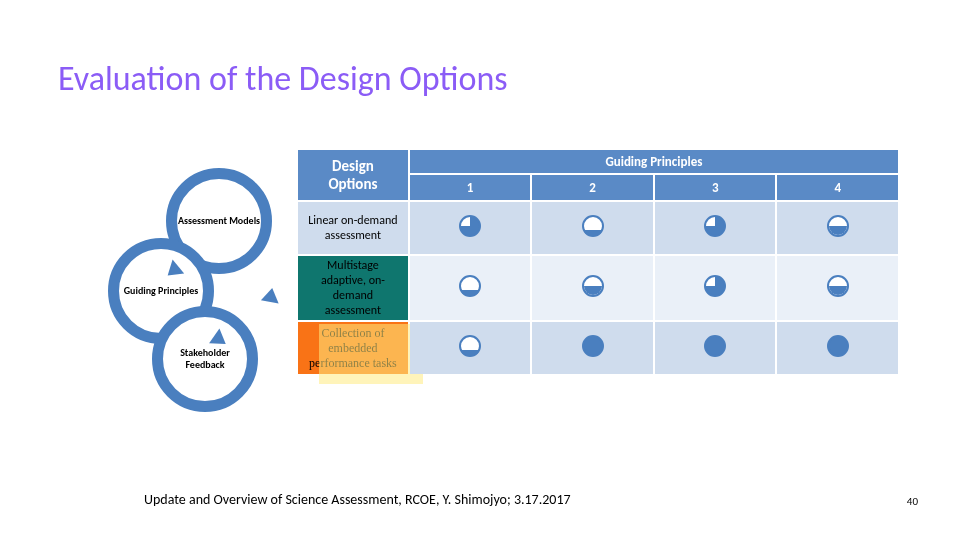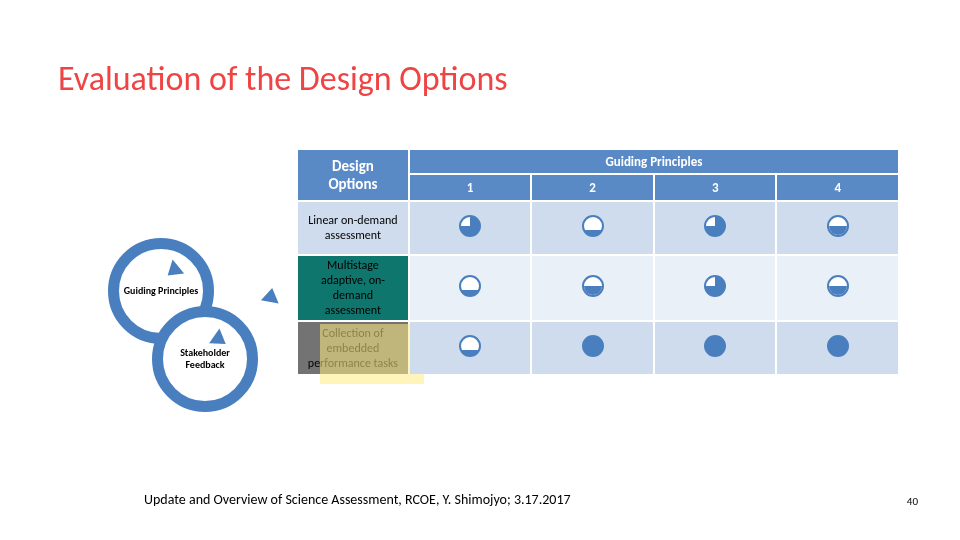--- a/index.html
+++ b/index.html
@@ -1,19 +1,19 @@
 <!DOCTYPE html>
 <html><head>
 <meta charset="utf-8">
 <style>
   * { box-sizing: border-box; margin: 0; padding: 0; }
   html, body { width: 960px; height: 540px; background: #fff; font-family: "Segoe UI", Calibri, Arial, sans-serif; color: #000; }
   .slide { position: relative; width: 960px; height: 540px; }
 
-  .title { position: absolute; left: 58px; top: 58px; font-size: 34px; font-weight: 300; color: #ef4444; }
+  .title { position: absolute; left: 58px; top: 58px; font-size: 34px; font-weight: 300; color: #8b5cf6; }
 
   
   .cycle { position: absolute; left: 108px; top: 168px; width: 190px; height: 228px; }
   .ring { position: absolute; border-radius: 50%; background: #fff; }
   .ring1 { left: 58px; top: 0;   width: 106px; height: 106px; border: 11px solid #4a7fbf; }
   .ring2 { left: 0;   top: 70px; width: 106px; height: 106px; border: 11px solid #4a7fbf; }
   .ring3 { left: 44px; top: 138px;width: 106px; height: 106px; border: 11px solid #4a7fbf; }
   .ring-label { position: absolute; width: 100%; text-align: center; top: 50%; transform: translateY(-50%); font-size: 10px; font-weight: 700; line-height: 1.2; color: #000; }
   .arrow { position: absolute; width: 0; height: 0; }
   .arrow-a { left: 56px; top: 96px; border-left: 9px solid transparent; border-right: 9px solid transparent; border-top: 14px solid #4a7fbf; transform: rotate(50deg); }
@@ -29,21 +29,21 @@
   .th-num { height: 26px; font-size: 13px; width: 123px; }
   .row-label { background: #cfdced; font-size: 12px; line-height: 1.25; padding: 2px 8px; width: 112px; color:#000;text-align:center; }
   .row-label.hl::before {
     content:""; position:absolute; margin-left:-2px; margin-top:-2px;
     width:104px; height:60px; background:rgba(255,235,130,0.55); pointer-events:none;
   }
   .row-label { position: relative; }
   .cell { height: 54px; text-align: center; position: relative; }
   .r1 .cell, .r3 .cell { background: #cfdced; }
   .r2 .cell { background: #eaf0f8; }
-  .r3 .row-label { background:#737373; }
+  .r3 .row-label { background:#f97316;font-family:Liberation Serif, serif; }
   .r2 .row-label { background:#0f766e; }
 
   .harvey { display:inline-block; width:22px; height:22px; border-radius:50%; border:2.5px solid #4a7fbf; position:relative; background:#fff; }
   .harvey.full { background:#4a7fbf; }
   .harvey .fill { position:absolute; background:#4a7fbf; }
   
   .harvey.half .fill { left:0; top:50%; width:100%; height:50%; border-bottom-left-radius:11px; border-bottom-right-radius:11px; }
   
   .harvey.quarter .fill { left:0; top:70%; width:100%; height:30%; border-bottom-left-radius:11px; border-bottom-right-radius:11px; }
   
@@ -54,20 +54,23 @@
   .pagenum { position: absolute; right: 42px; bottom: 32px; font-size: 11px; color:#000; }
 </style>
 </head>
 <body>
 
 <div class="slide">
 
   <div class="title">Evaluation of the Design Options</div>
 
   <div class="cycle">
+    <div class="ring ring1">
+      <div class="ring-label">Assessment Models</div>
+    </div>
     <div class="ring ring2">
       <div class="ring-label">Guiding Principles</div>
     </div>
     <div class="ring ring3">
       <div class="ring-label">Stakeholder Feedback</div>
     </div>
     <div class="arrow arrow-a"></div>
     <div class="arrow arrow-b"></div>
     <div class="arrow arrow-c"></div>
   </div>

